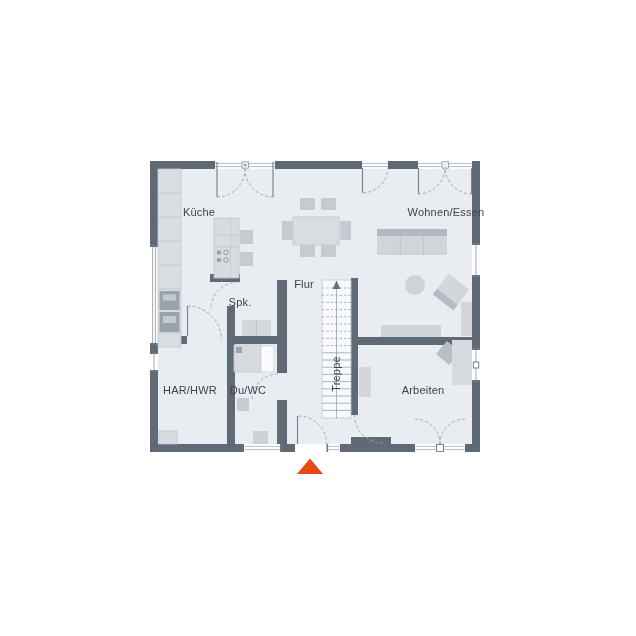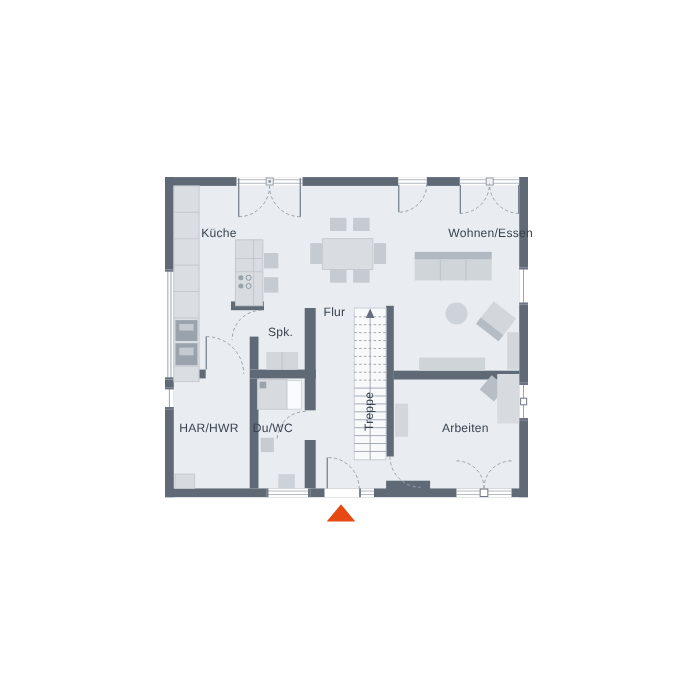--- a/index.html
+++ b/index.html
@@ -245,19 +245,19 @@
     <line x1="471.5" y1="168" x2="471.5" y2="194"></line>
     <line x1="187.5" y1="306" x2="187.5" y2="336"></line>
     <line x1="297.5" y1="416" x2="297.5" y2="444"></line>
   </g>
 
   <polygon points="310,458.5 297,474 323,474" fill="#e64a12"></polygon>
 </svg>
 
   <div class="room-label" style="left:199px;top:212px;">Küche</div>
   <div class="room-label" style="left:414px;top:212px;margin-left:32px;">Wohnen/Essen</div>
-  <div class="room-label" style="left:255px;top:302px;">Spk.</div>
+  <div class="room-label" style="left:240px;top:302px;">Spk.</div>
   <div class="room-label" style="left:304px;top:284px;">Flur</div>
   <div class="room-label vertical" style="left:336px;top:374px;">Treppe</div>
   <div class="room-label" style="left:190px;top:390px;">HAR/HWR</div>
   <div class="room-label" style="left:248px;top:390px;">Du/WC</div>
   <div class="room-label" style="left:423px;top:390px;">Arbeiten</div>
 </div>
 
 </body></html>

